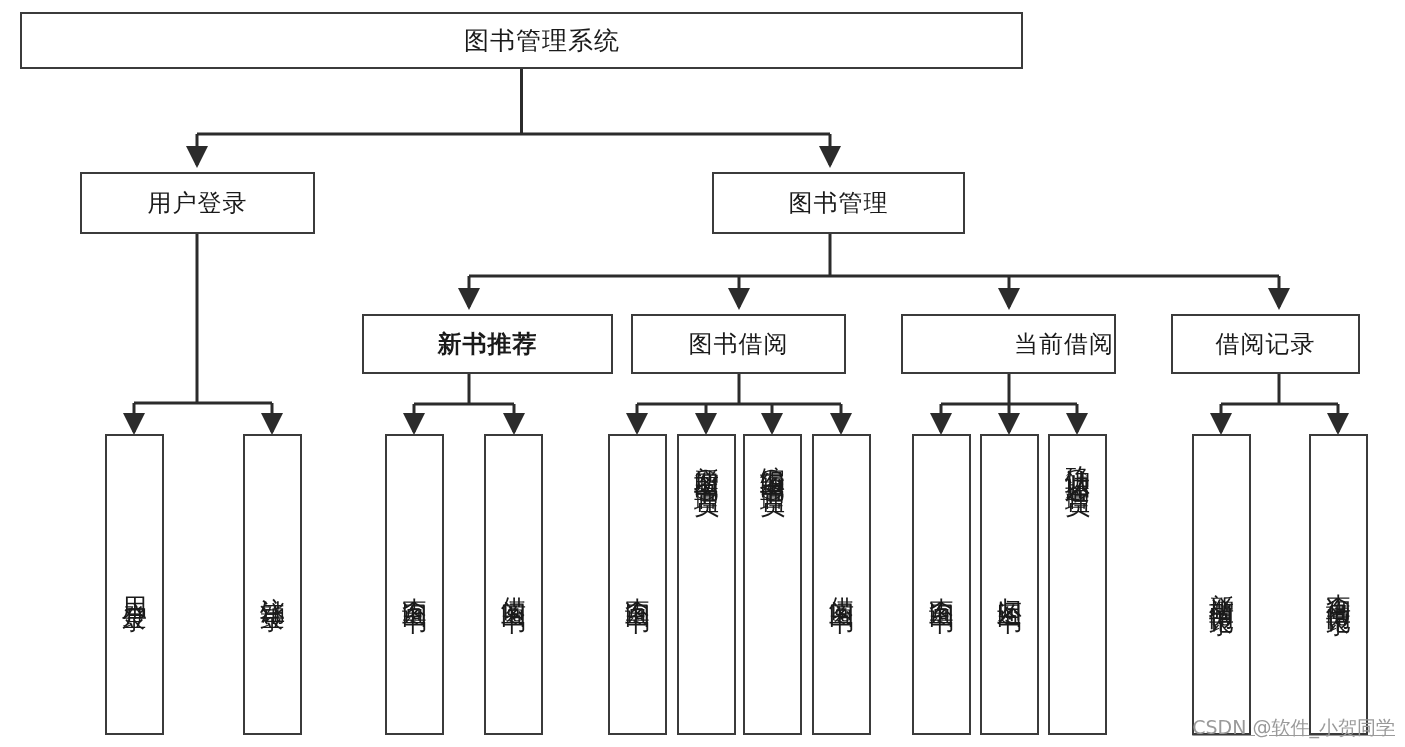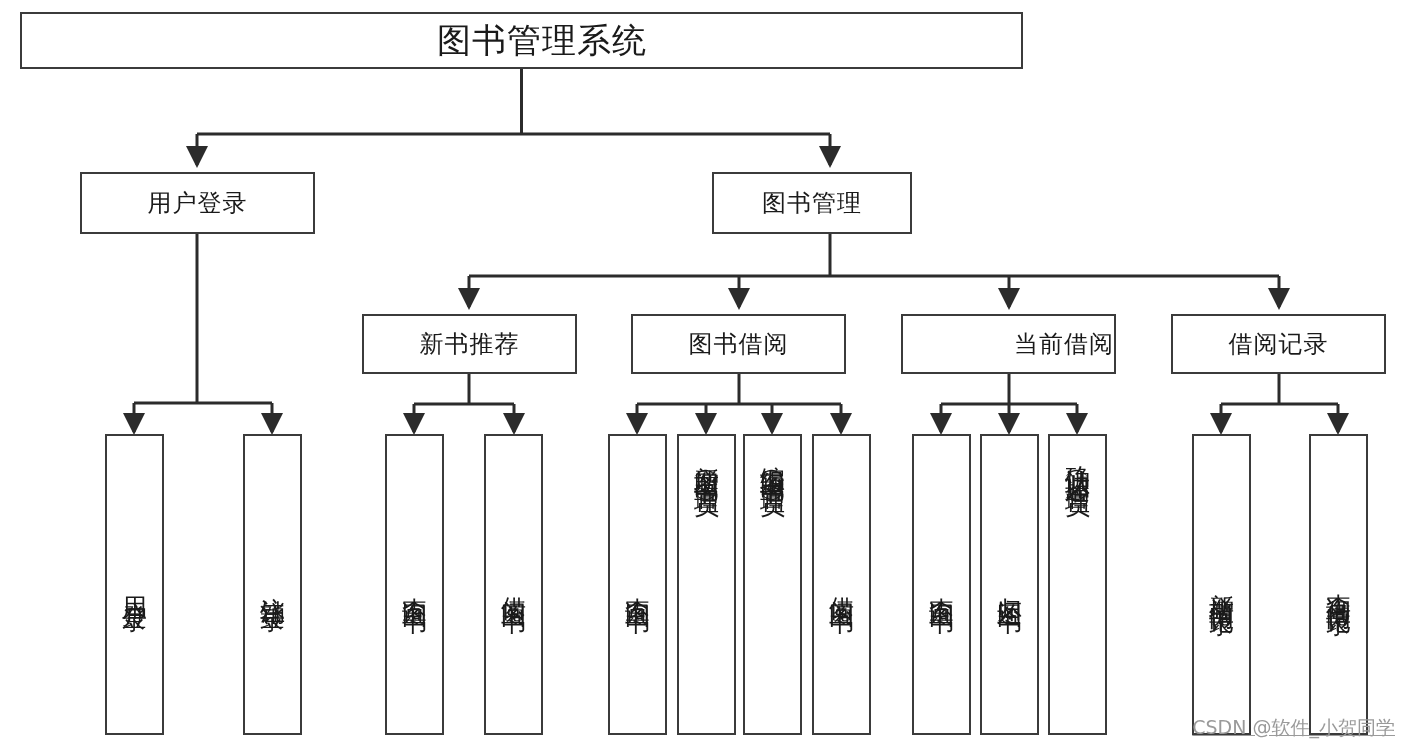--- a/index.html
+++ b/index.html
@@ -32,21 +32,21 @@
     display:block;
     white-space:nowrap;
     line-height:1.18;
   }
   
   .node.horiz .lbl{
     writing-mode:horizontal-tb;
     font-size:24px;
     letter-spacing:1px;
   }
-  .node.root .lbl{ font-size:34px;margin-left:41px; }
+  .node.root .lbl{ font-size:25px;margin-left:41px; }
   
   .node.vert{
     align-items:flex-start;
     justify-content:center;
     padding-top:10px;
   }
   .node.vert .lbl{
     writing-mode:vertical-rl;
     text-orientation:upright;
     font-size:25px;
@@ -124,34 +124,34 @@
     </g>
   </svg>
 
   <div class="node horiz root" style="left:20px;top:12px;width:1003px;height:57px;">
     <span class="lbl">图书管理系统</span>
   </div>
 
   <div class="node horiz" style="left:80px;top:172px;width:235px;height:62px;">
     <span class="lbl">用户登录</span>
   </div>
-  <div class="node horiz" style="left:712px;top:172px;width:200px;height:62px;">
+  <div class="node horiz" style="left:712px;top:172px;width:253px;height:62px;">
     <span class="lbl">图书管理</span>
   </div>
 
-  <div class="node horiz" style="left:362px;top:314px;width:215px;height:60px;">
+  <div class="node horiz" style="left:362px;top:314px;width:251px;height:60px;font-weight:bold;">
     <span class="lbl">新书推荐</span>
   </div>
   <div class="node horiz" style="left:631px;top:314px;width:215px;height:60px;">
     <span class="lbl">图书借阅</span>
   </div>
   <div class="node horiz" style="left:901px;top:314px;width:215px;height:60px;justify-content:flex-end;">
     <span class="lbl">当前借阅</span>
   </div>
-  <div class="node horiz" style="left:1171px;top:314px;width:215px;height:60px;">
+  <div class="node horiz" style="left:1171px;top:314px;width:189px;height:60px;">
     <span class="lbl">借阅记录</span>
   </div>
 
   <div class="node vert centered" style="left:105px;top:434px;width:59px;height:301px;">
     <span class="lbl">用户登录</span>
   </div>
   <div class="node vert centered" style="left:243px;top:434px;width:59px;height:301px;">
     <span class="lbl">注销登录</span>
   </div>
 

